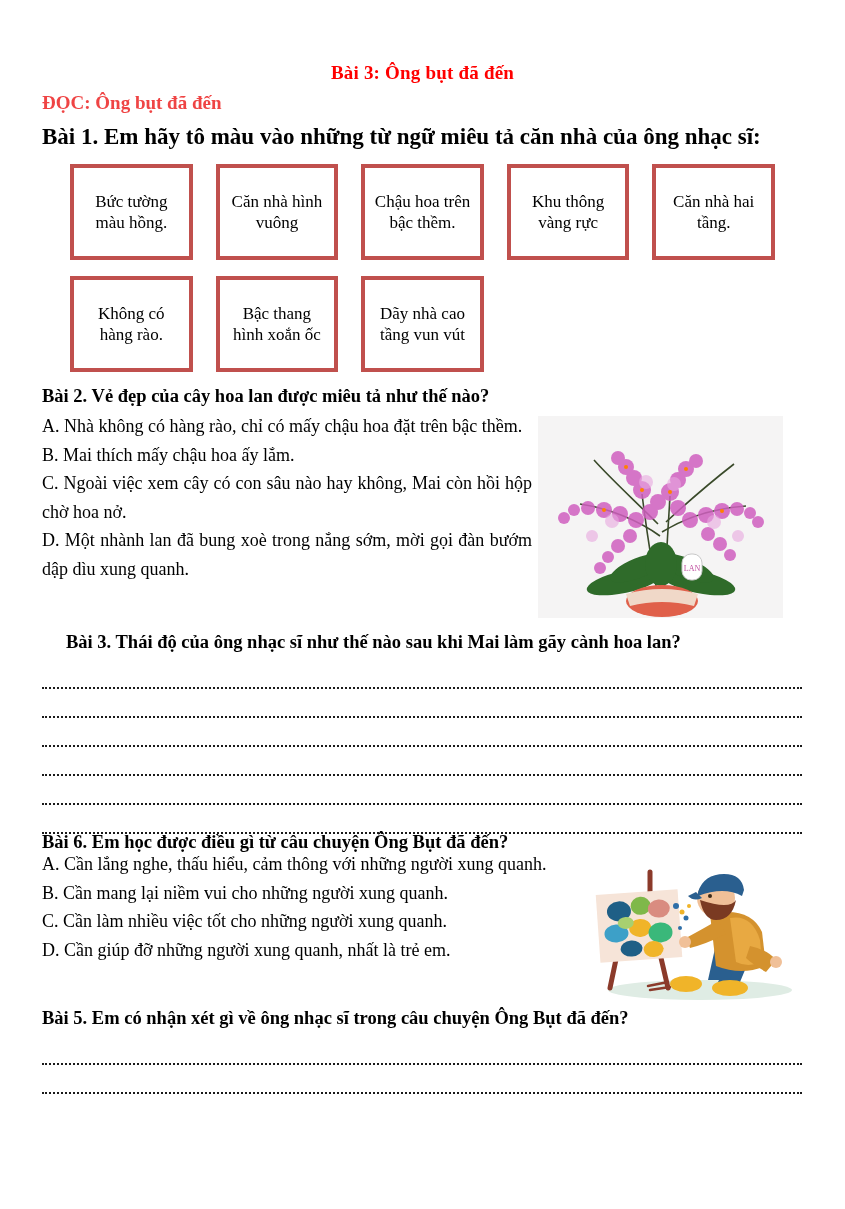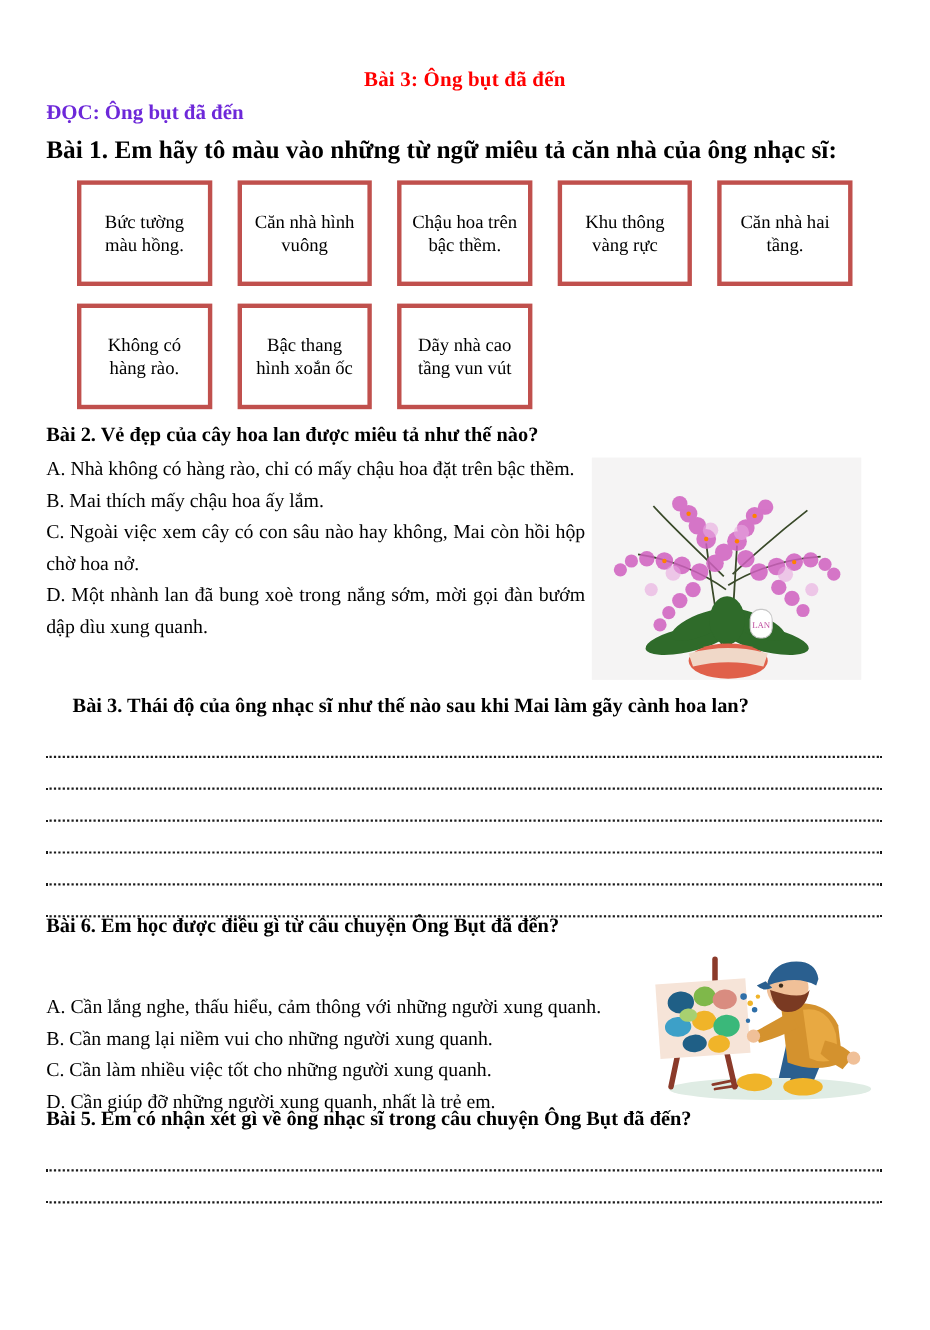--- a/index.html
+++ b/index.html
@@ -28,21 +28,21 @@
     text-align: center;
     color: #FF0000;
     font-weight: bold;
     font-size: 19px;
     letter-spacing: 0.2px;
   }
   .read-line {
     position: absolute;
     top: 92px;
     left: 42px;
-    color: #6d28d9;
+    color: #ef4444;
     font-weight: bold;
     font-size: 19px;
   }
   .q1-heading {
     position: absolute;
     top: 124px;
     left: 42px;
     font-weight: bold;
     font-size: 23px;
     white-space: nowrap;
@@ -89,21 +89,21 @@
     position: absolute;
     font-size: 18px;
     line-height: 28.5px;
   }
   .q2-answers {
     top: 412px;
     left: 42px;
     width: 490px;
   }
   .q4-answers {
-    top: 901px;
+    top: 850px;
     left: 42px;
     width: 545px;
   }
   .ans { margin: 0; }
   .ans.justify { text-align: justify; text-align-last: left; }
 
   
   .dots {
     position: absolute;
     left: 42px;

